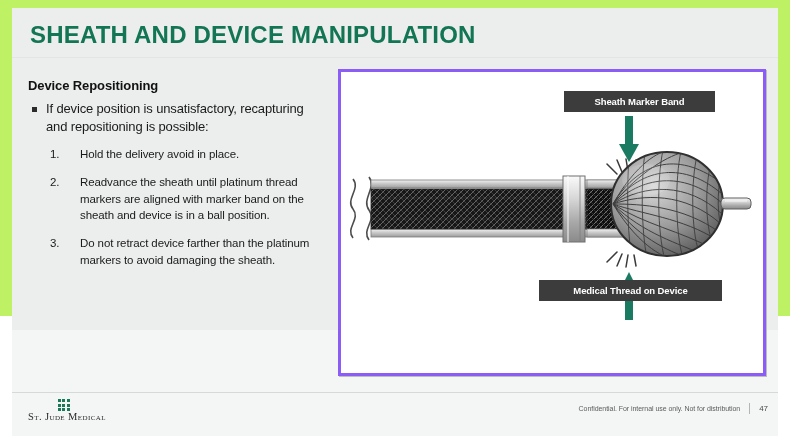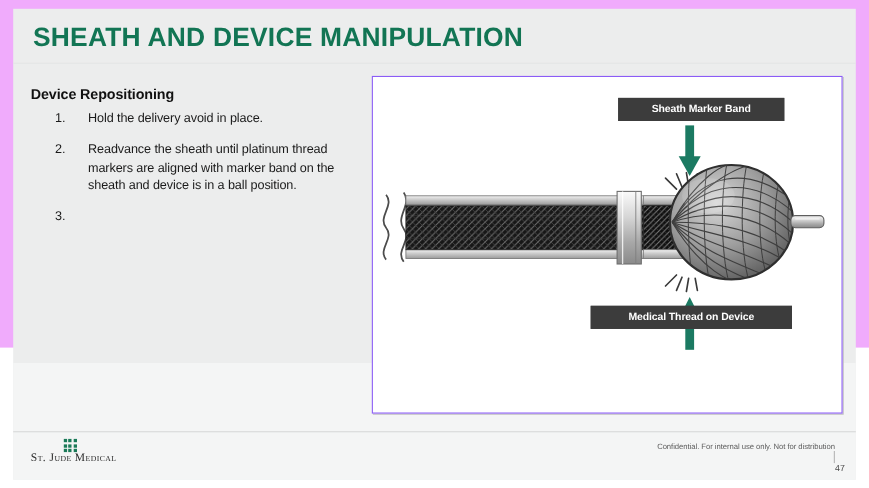--- a/index.html
+++ b/index.html
@@ -8,21 +8,21 @@
     background: #ffffff;
   }
   body {
     width: 790px; height: 444px;
     font-family: "Liberation Sans", sans-serif;
     overflow: hidden;
   }
   #slide {
     position: relative;
     width: 790px; height: 316px;
-    background: #f0abfc;
+    background: #bef264;
     box-sizing: border-box;
   }
   
   .canvas {
     position: absolute;
     left: 12px; top: 8px;
     width: 766px; height: 428px;
     background: #eceded;
   }
   .canvas-lower {
@@ -102,21 +102,21 @@
     font-size: 11.5px;
     color: #1a1a1a;
   }
 
   
   .figure-box {
     position: absolute;
     left: 338px; top: 69px;
     width: 428px; height: 307px;
     background: #ffffff;
-    border: 1px solid #8b5cf6;
+    border: 3px solid #8b5cf6;
     box-sizing: border-box;
     box-shadow: 1px 1px 0 #bdbdbd;
   }
   .figure-svg { position: absolute; left: 0; top: 0; }
 
   .callout {
     position: absolute;
     background: #3c3c3c;
     color: #ffffff;
     font-size: 9.5px;
@@ -159,26 +159,25 @@
     font-size: 10.5px;
     font-variant: small-caps;
     letter-spacing: 0.4px;
     color: #2b2b2b;
     white-space: nowrap;
   }
   .footer-right {
     position: absolute;
     right: 22px; top: 403px;
     display: flex;
-    align-items: flex-end;
+    align-items: center;
     font-size: 7px;
     color: #5c5c5c;
     letter-spacing: -0.05px;
     white-space: nowrap;
-    flex-direction: column;
   }
   .footer-conf { margin-right: 9px; }
   .footer-div {
     width: 1px; height: 11px;
     background: #b5b5b5;
     margin-right: 9px;
   }
   .footer-page { font-size: 8px; color: #4a4a4a; }
 </style>
 </head>
@@ -188,32 +187,37 @@
 
   <div class="canvas"></div>
   <div class="canvas-lower"></div>
 
   <div class="title">SHEATH AND DEVICE MANIPULATION</div>
   <div class="title-rule"></div>
 
   <div class="left-col">
     <div class="subhead">Device Repositioning</div>
 
+    <div class="bullet-row">
+      <span class="bullet-sq"></span>
+      <span class="bullet-text">If device position is unsatisfactory, recapturing and repositioning is possible:</span>
+    </div>
 
     <ol class="steps">
       <li>
         <span class="num">1.</span>
         <span>Hold the delivery avoid in place.</span>
       </li>
       <li>
         <span class="num">2.</span>
         <span>Readvance the sheath until platinum thread markers are aligned with marker band on the sheath and device is in a ball position.</span>
       </li>
       <li>
         <span class="num">3.</span>
+        <span>Do not retract device farther than the platinum markers to avoid damaging the sheath.</span>
       </li>
     </ol>
   </div>
 
   <div class="figure-box">
 
     <svg class="figure-svg" width="426" height="305" viewBox="0 0 426 305">
       <defs>
         <pattern id="braid" width="6" height="6" patternUnits="userSpaceOnUse">
           <rect width="6" height="6" fill="#171717"></rect>

